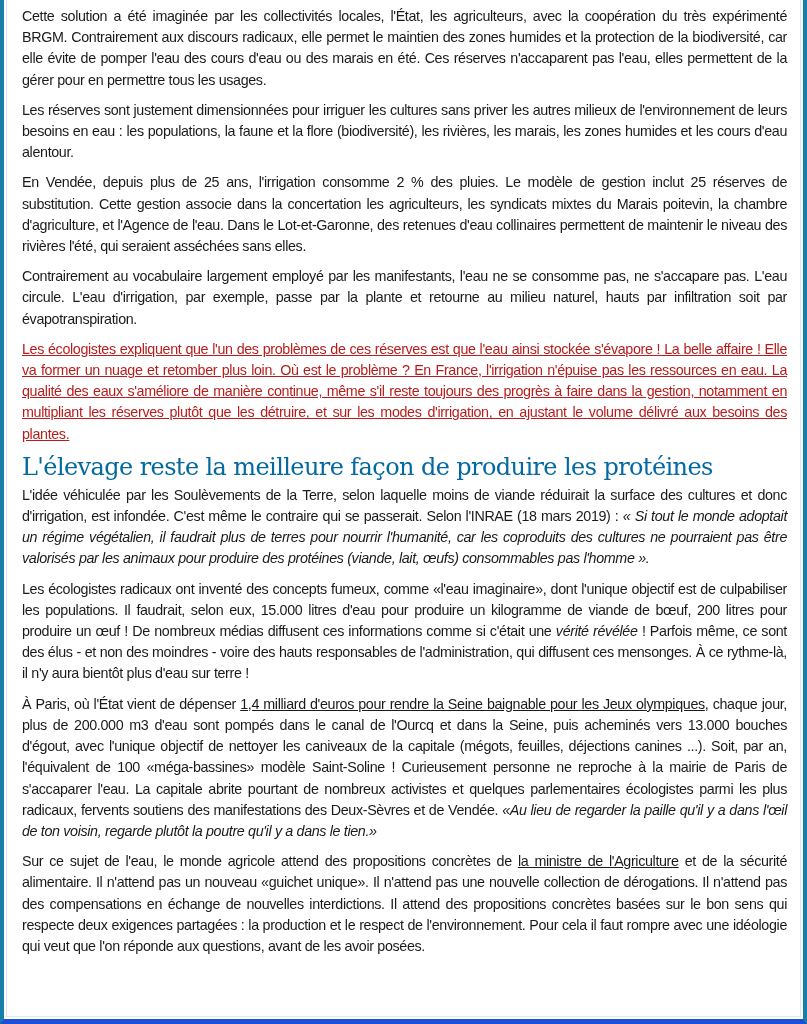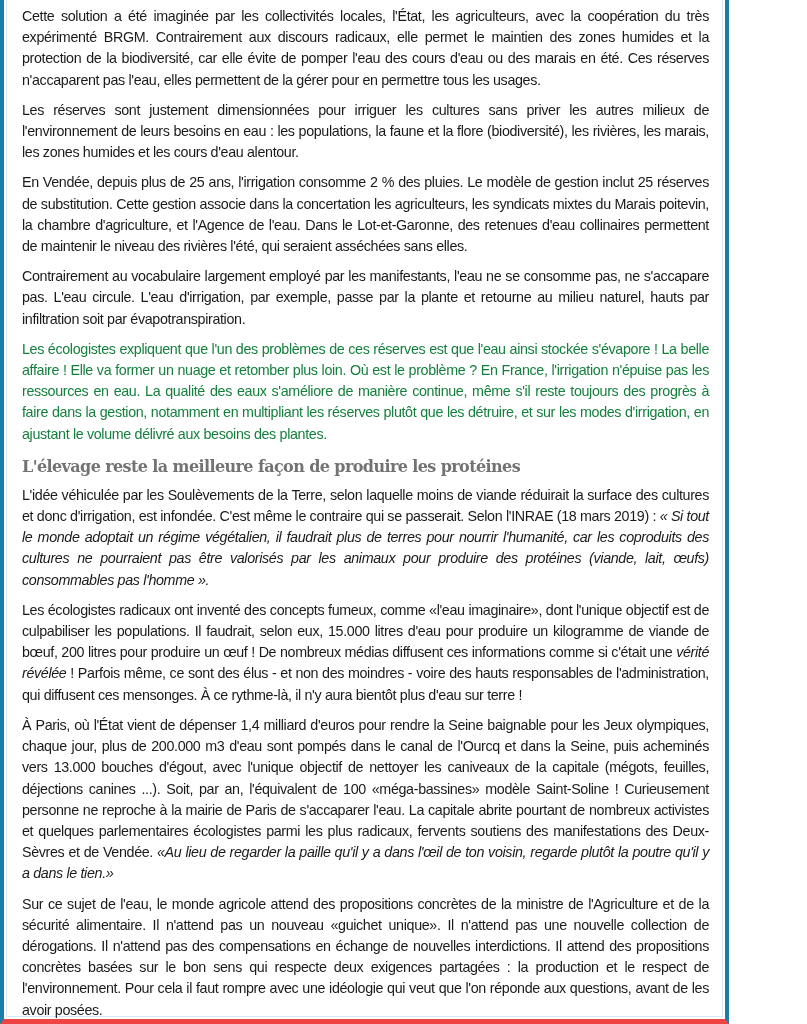--- a/index.html
+++ b/index.html
@@ -1,22 +1,22 @@
 <!DOCTYPE html>
 <html><head>
 <meta charset="utf-8">
 <style>
   html, body { margin: 0; padding: 0; background: #ffffff; }
   body { width: 807px; height: 1024px; overflow: hidden; position: relative; }
   .frame {
-    position: absolute; left: 0; top: 0; width: 729px; height: 1024px;
+    position: absolute; left: 0; top: 0; width: 807px; height: 1024px;
     box-sizing: border-box;
     border-left: 4px solid #1a7fa8;
     border-right: 4px solid #1a7fa8;
-    border-bottom: 5px solid #ef4444;
+    border-bottom: 5px solid #1d4ed8;
     background: #ffffff;
   }
   .inner {
     position: absolute; left: 2px; right: 2px; top: 0; bottom: 2px;
     border-left: 1px solid #d9e9f1;
     border-right: 1px solid #d9e9f1;
     border-bottom: 1px solid #d9e9f1;
     box-sizing: border-box;
   }
   .content {
@@ -24,31 +24,31 @@
     font-family: "Liberation Sans Narrow", "Liberation Sans", sans-serif;
     font-size: 14.3px;
     line-height: 21.2px;
     color: #1a1a1a;
     letter-spacing: -0.35px;
   }
   .content p {
     margin: 0 0 9px 0;
     text-align: justify;
   }
-  .content p.blue { color: #15803d; }
+  .content p.blue { color: #b91c1c; text-decoration: underline; }
   .content h2 {
     font-family: "DejaVu Serif", "Liberation Serif", serif;
-    font-weight: bold;
-    color: #737373;
-    font-size: 16px;
+    font-weight: normal;
+    color: #0369a1;
+    font-size: 24px;
     line-height: 26px;
     margin: 1px 0 5px 0;
     letter-spacing: -0.6px;
   }
-  .u { }
+  .u { text-decoration: underline; }
   .i { font-style: italic; }
 </style>
 </head>
 <body>
 
 <div class="frame">
   <div class="inner"></div>
   <div class="content">
     <p>Cette solution a été imaginée par les collectivités locales, l'État, les agriculteurs, avec la coopération du très expérimenté BRGM. Contrairement aux discours radicaux, elle permet le maintien des zones humides et la protection de la biodiversité, car elle évite de pomper l'eau des cours d'eau ou des marais en été. Ces réserves n'accaparent pas l'eau, elles permettent de la gérer pour en permettre tous les usages.</p>
     <p>Les réserves sont justement dimensionnées pour irriguer les cultures sans priver les autres milieux de l'environnement de leurs besoins en eau : les populations, la faune et la flore (biodiversité), les rivières, les marais, les zones humides et les cours d'eau alentour.</p>

